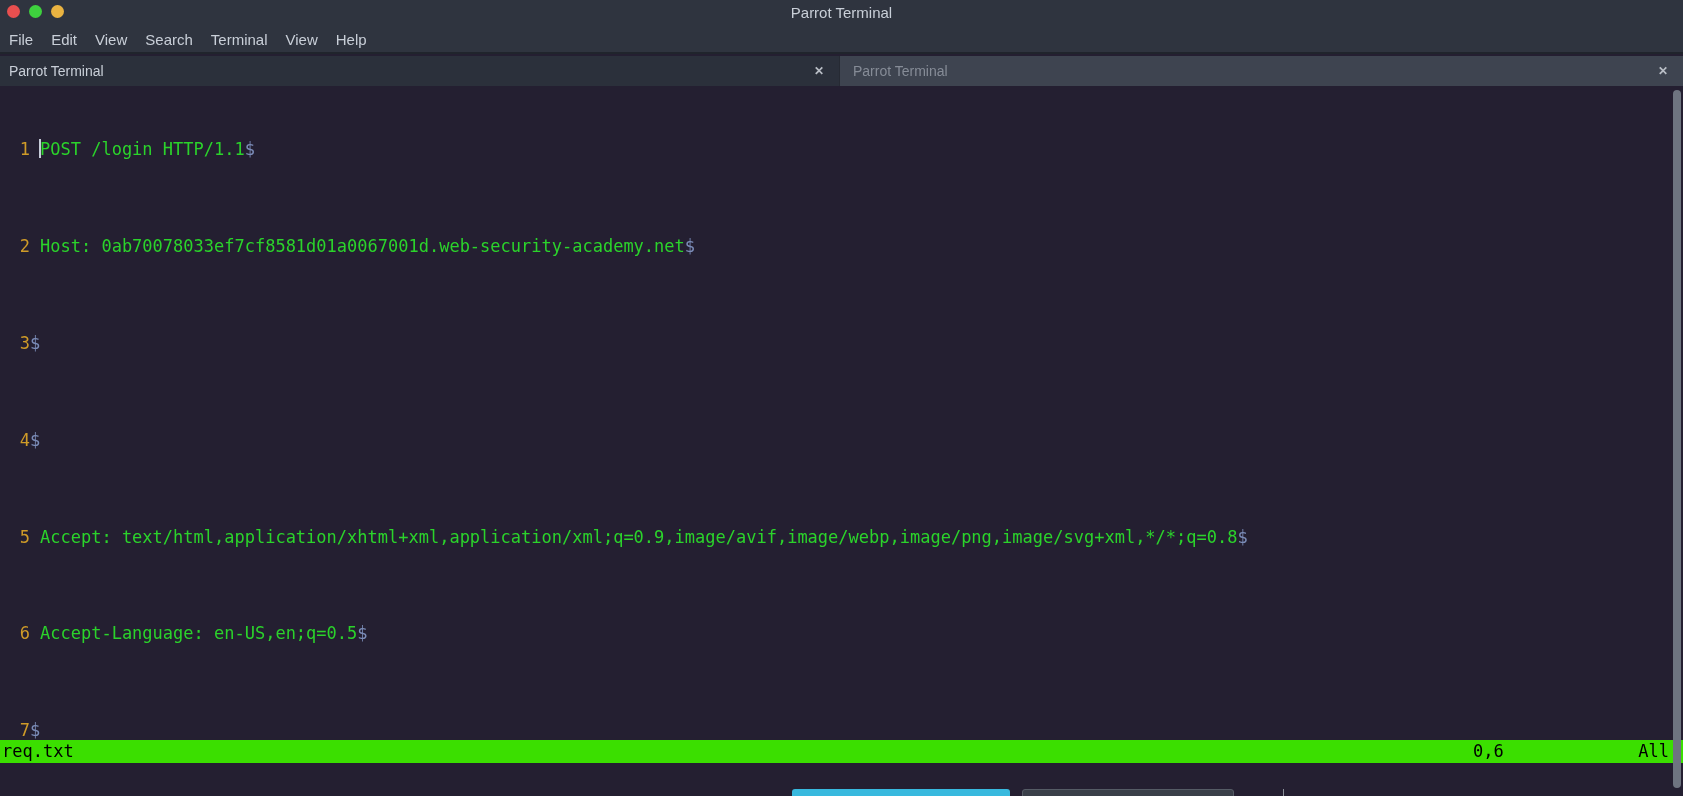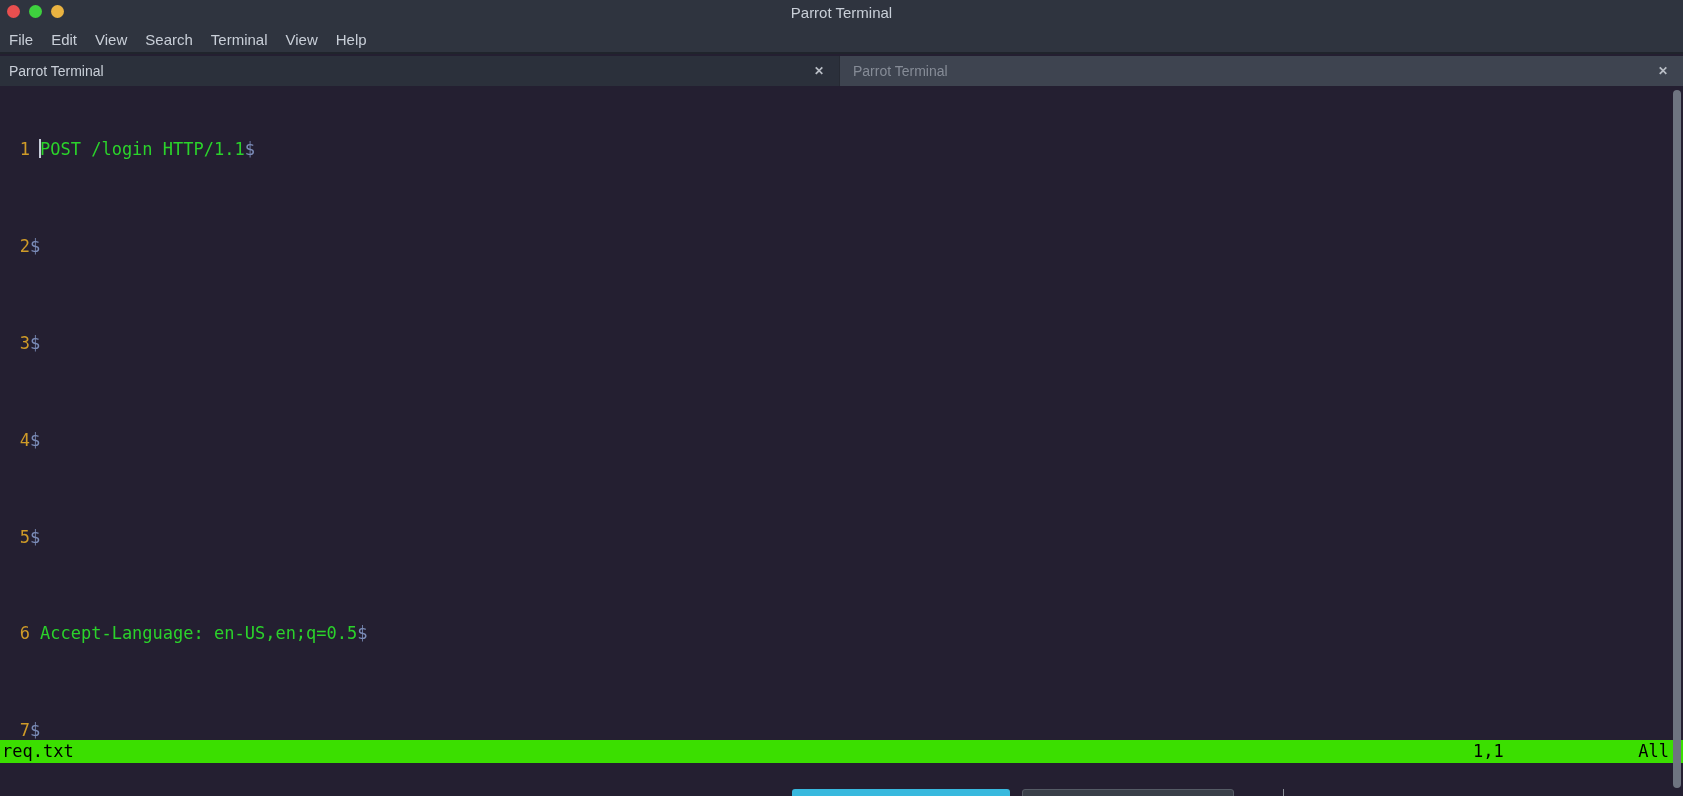--- a/index.html
+++ b/index.html
@@ -96,35 +96,37 @@
 
 <div class="terminal">
   <div class="line">
     <span class="gutter">1</span>
     <span class="ltext">POST /login HTTP/1.1</span>
     <span class="eol">$</span>
   <span class="vim-cursor"></span></div>
 
   <div class="line">
     <span class="gutter">2</span>
+    <span class="ltext">Host: 0ab70078033ef7cf8581d01a0067001d.web-security-academy.net</span>
     <span class="eol">$</span>
   </div>
 
   <div class="line">
     <span class="gutter">3</span>
     <span class="eol">$</span>
   </div>
 
   <div class="line">
     <span class="gutter">4</span>
     <span class="eol">$</span>
   </div>
 
   <div class="line">
     <span class="gutter">5</span>
+    <span class="ltext">Accept: text/html,application/xhtml+xml,application/xml;q=0.9,image/avif,image/webp,image/png,image/svg+xml,*/*;q=0.8</span>
     <span class="eol">$</span>
   </div>
 
   <div class="line">
     <span class="gutter">6</span>
     <span class="ltext">Accept-Language: en-US,en;q=0.5</span>
     <span class="eol">$</span>
   </div>
 
   <div class="line">
@@ -164,21 +166,21 @@
 
   
 
   
 
   
 </div>
 
 <div class="statusbar">
   <span class="status-file">req.txt</span>
-  <span class="status-pos">1,1</span>
+  <span class="status-pos">0,6</span>
   <span class="status-scroll">All</span>
 </div>
 
 <div class="bottomstrip">
   <div class="btn-goback">Go Back (Recommended)</div>
   <div class="btn-accept">Accept the Risk and Continue</div>
   <div class="bottom-divider"></div>
 </div>
 
 <div class="scrollbar"></div>

